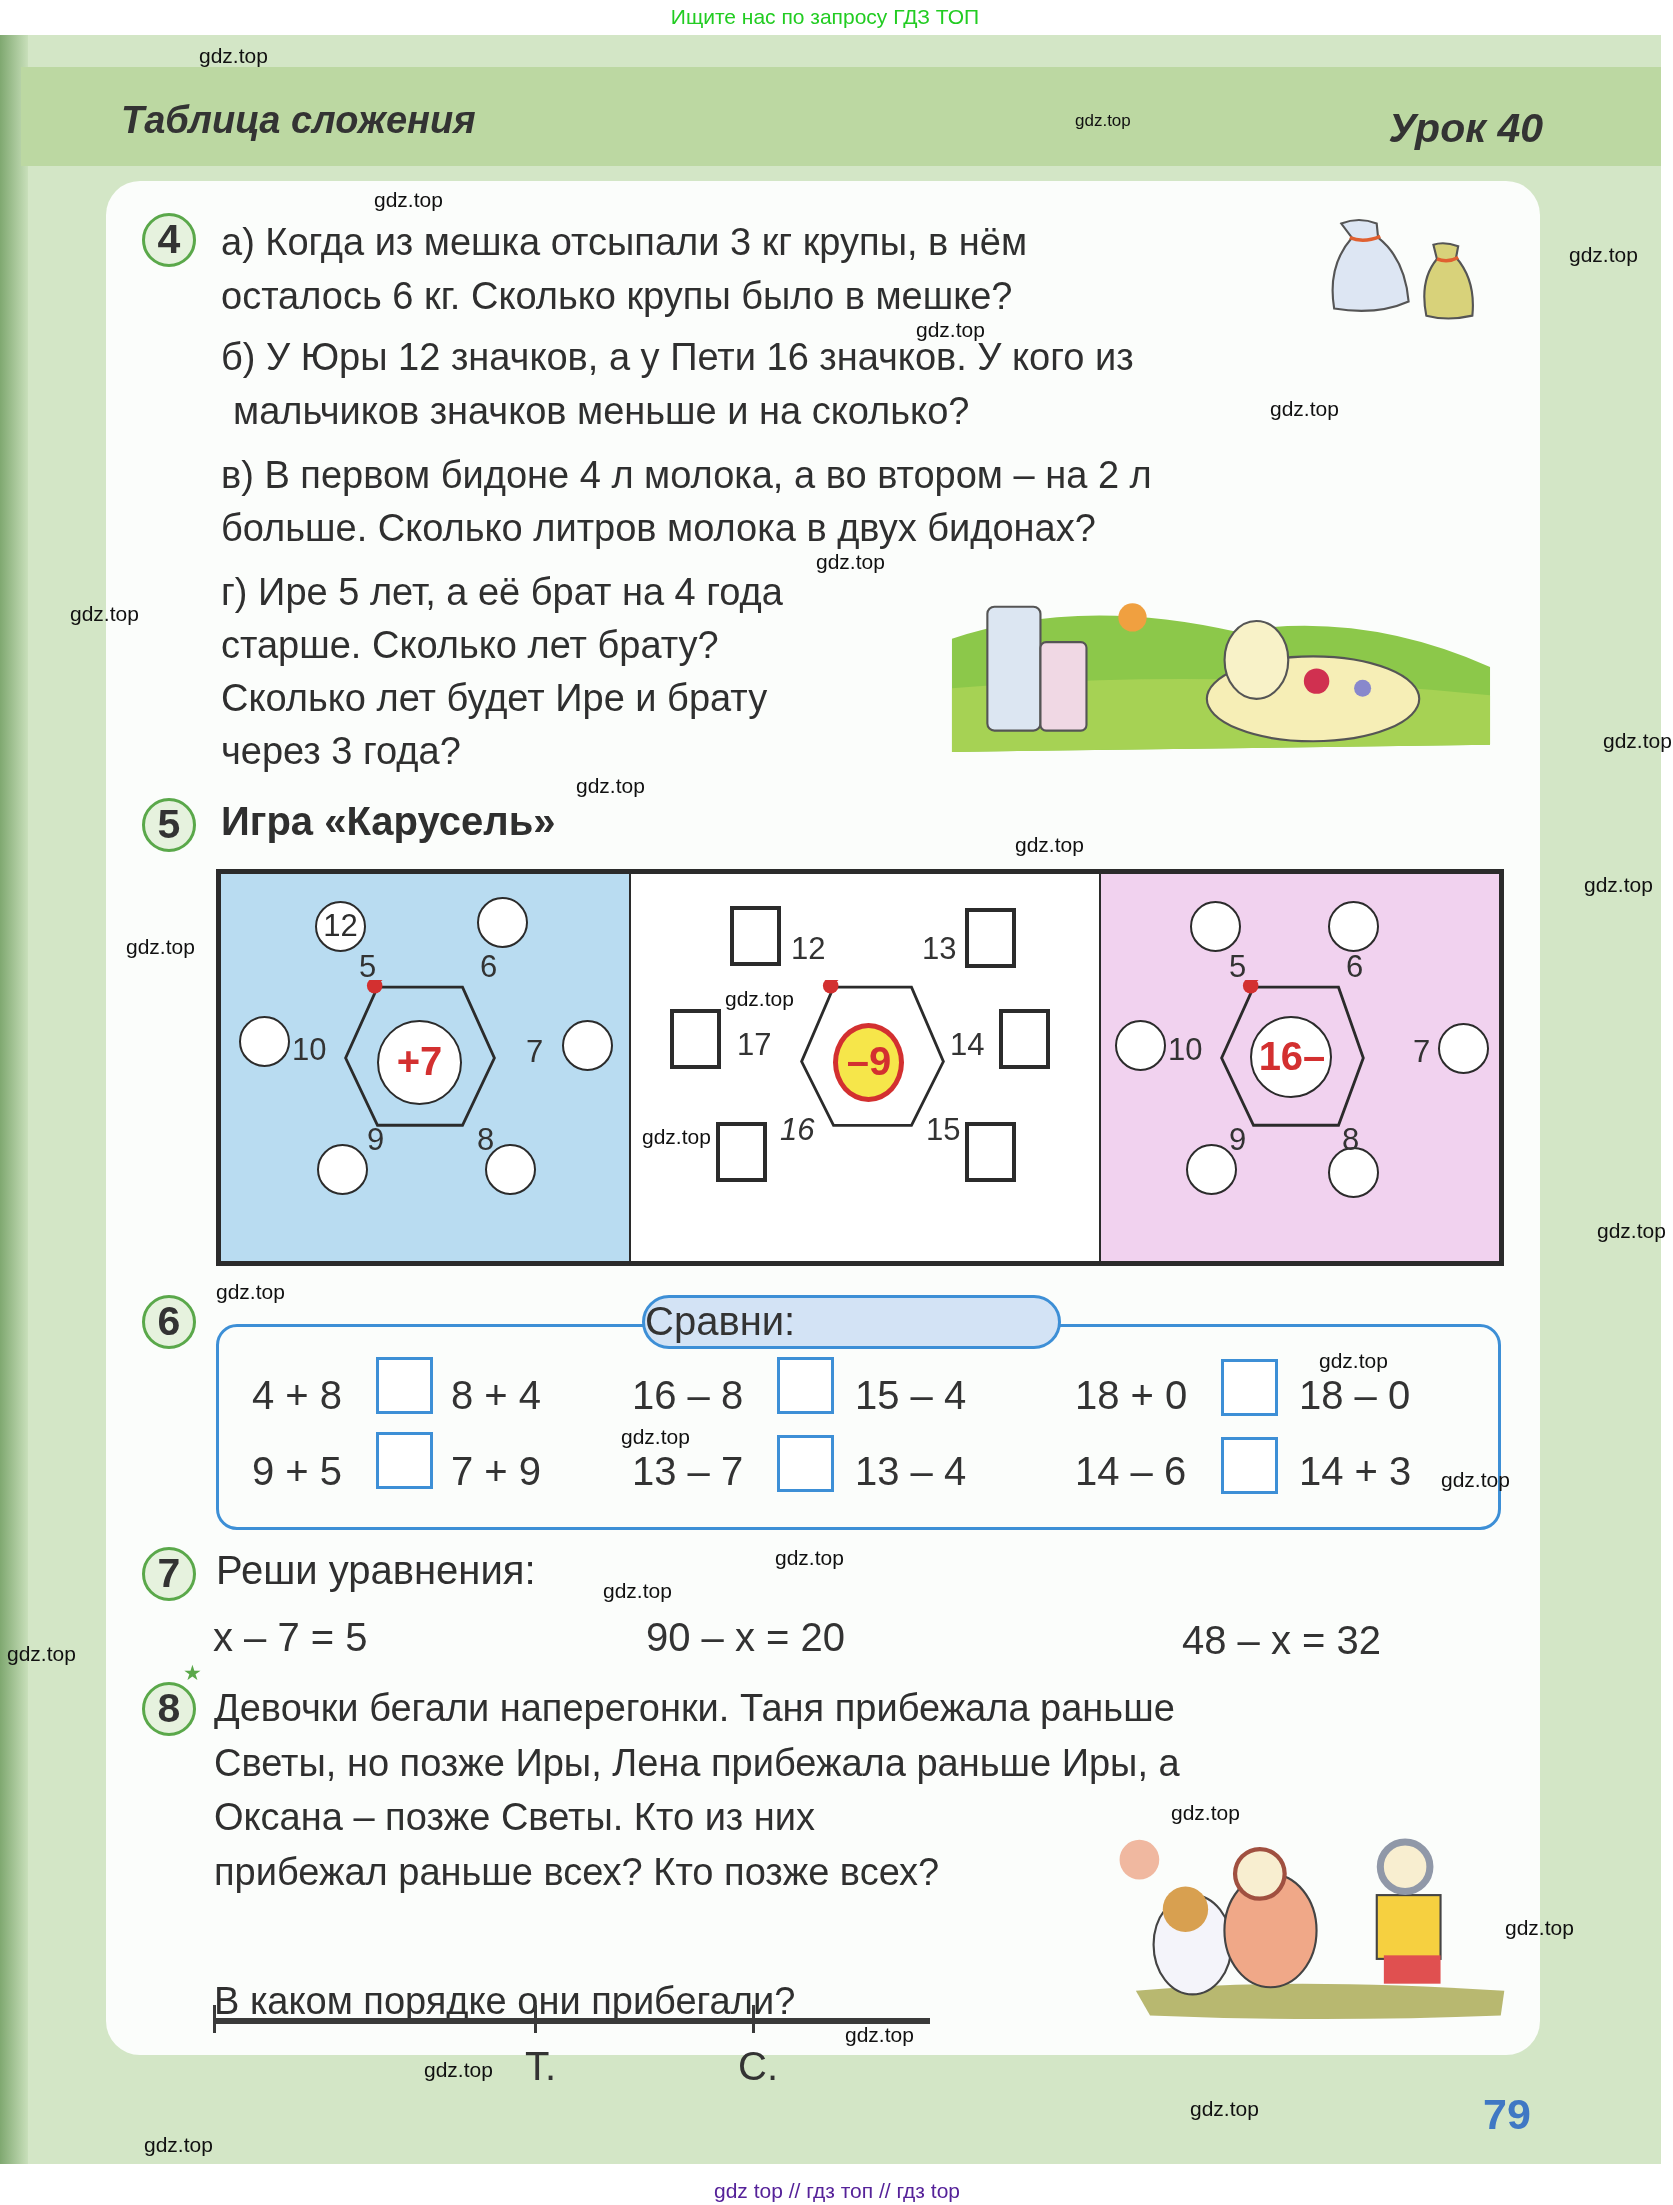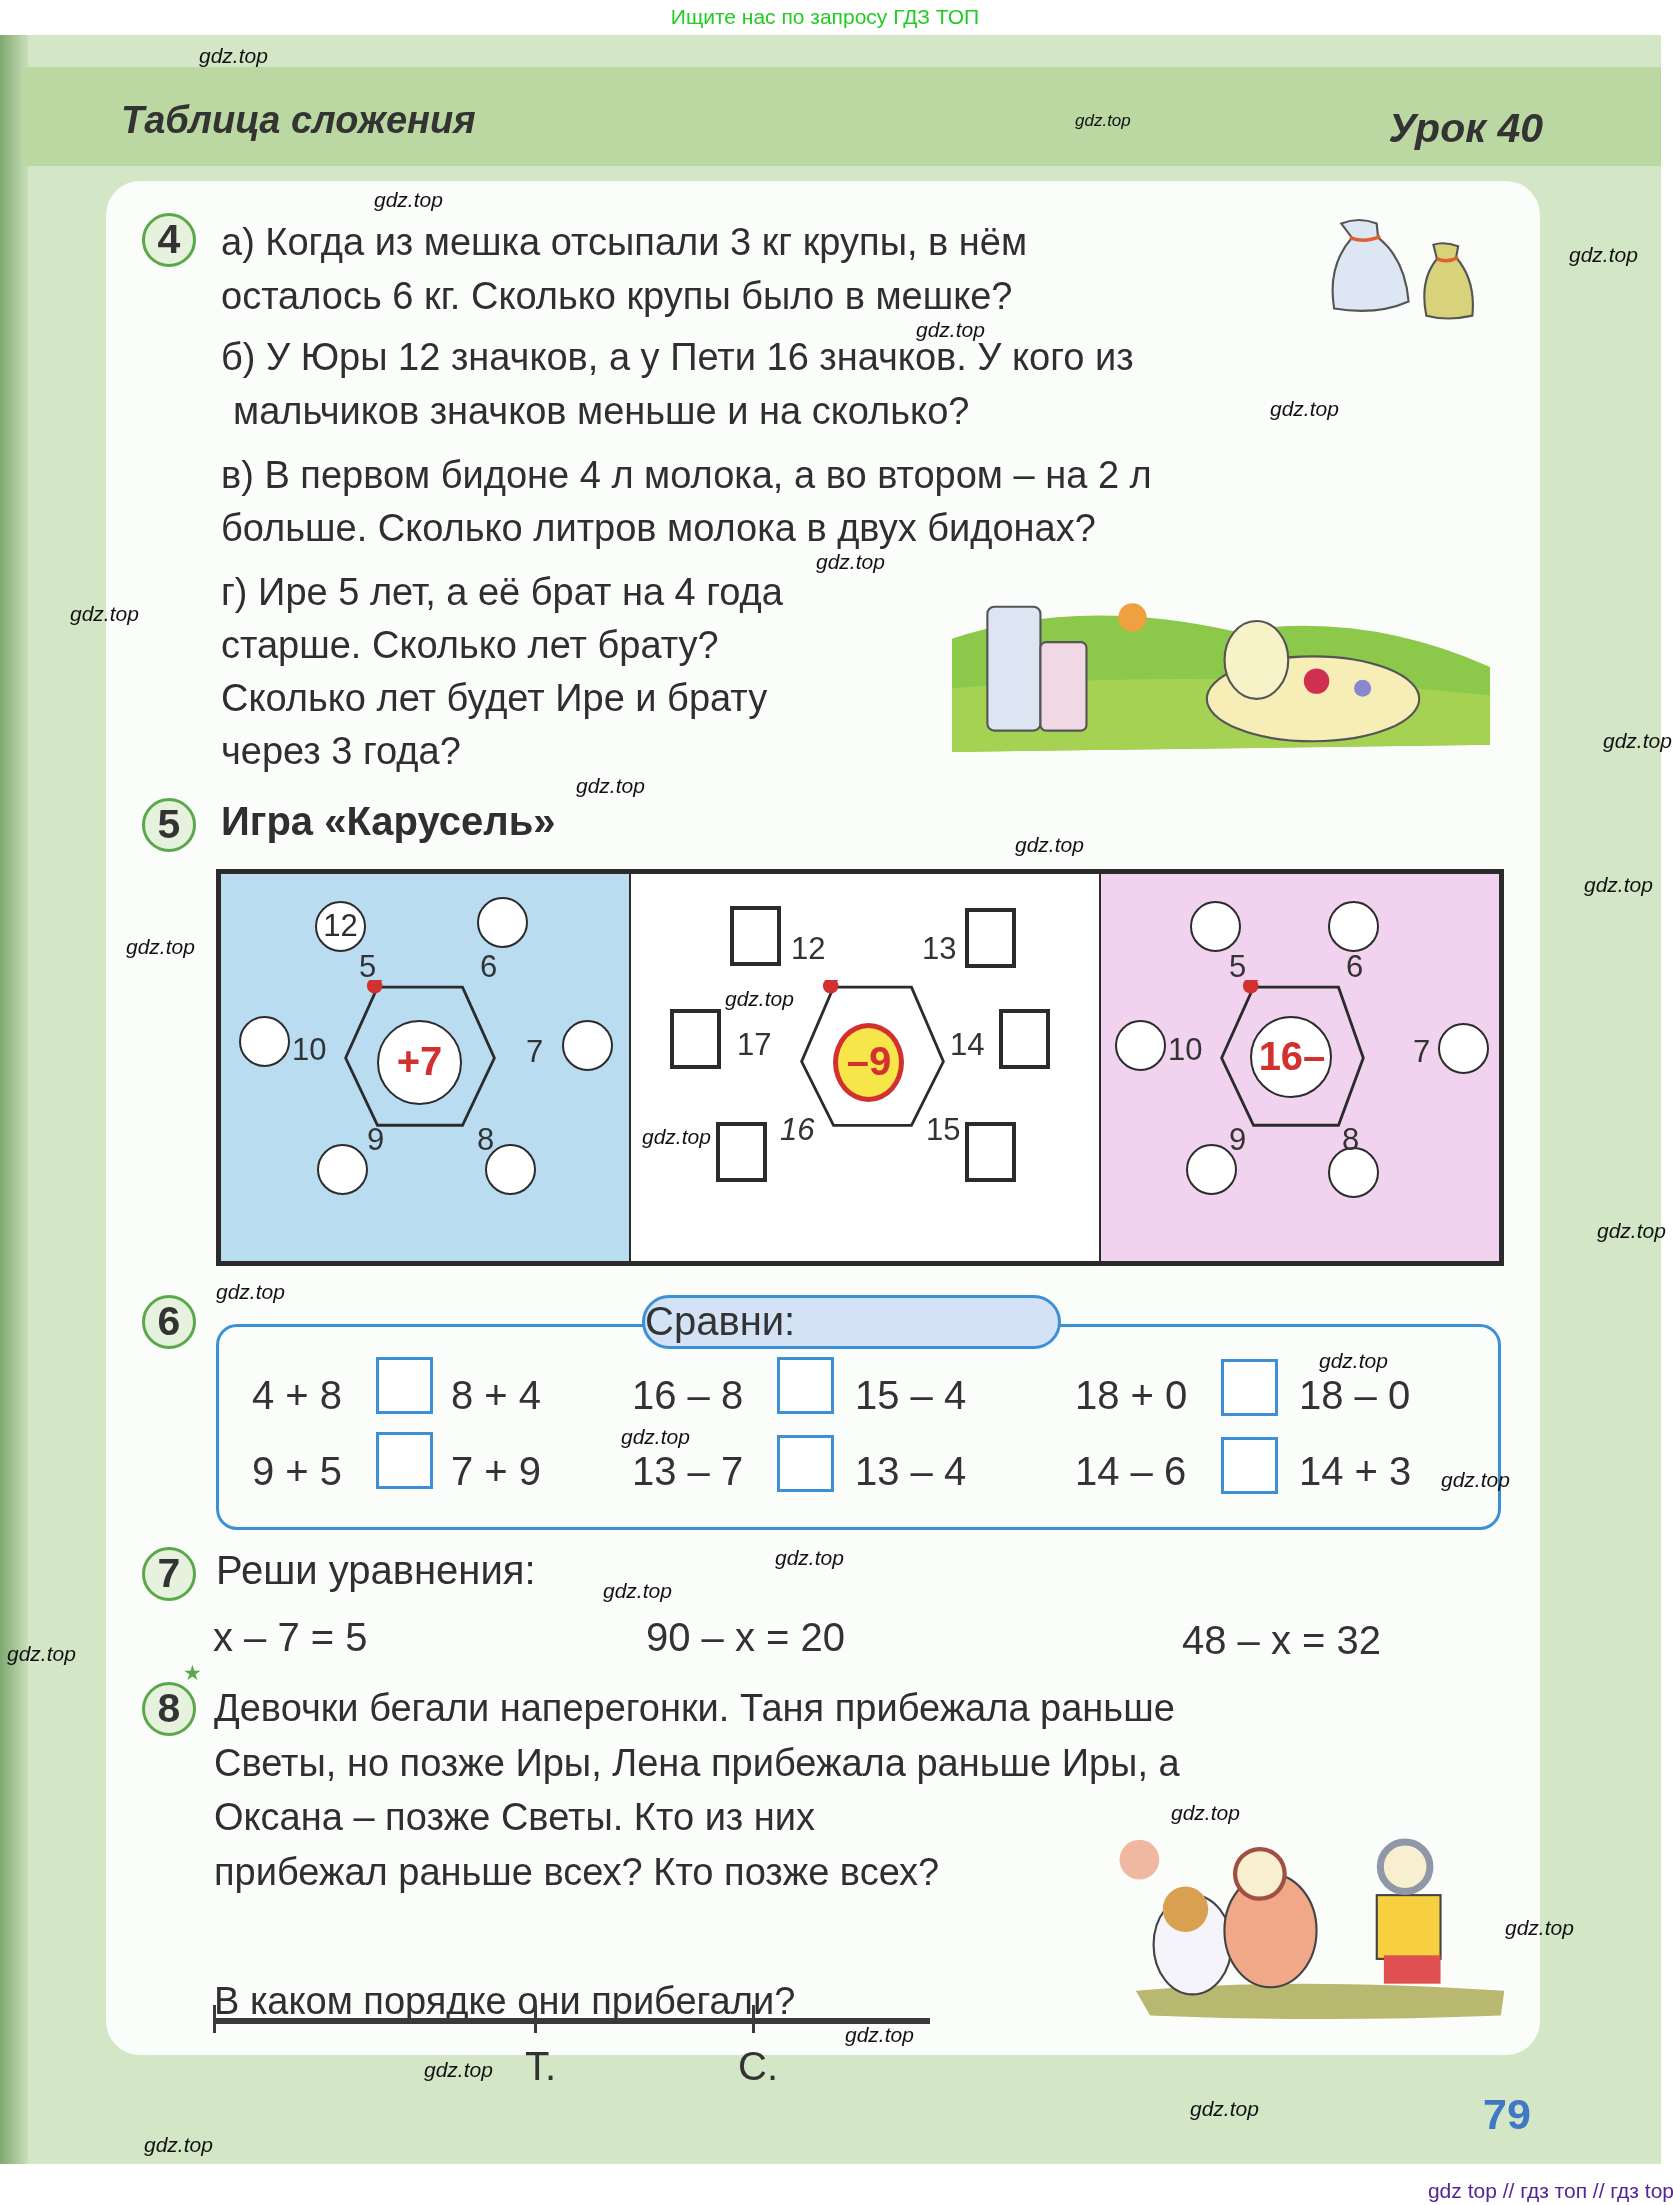--- a/index.html
+++ b/index.html
@@ -7,41 +7,41 @@
   .topbanner{position:absolute;left:0;top:0;width:1650px;height:35px;text-align:center;color:#22cc22;font-size:21px;line-height:33px;}
   .page{position:absolute;left:0;top:35px;width:1661px;height:2129px;background:#d3e6c6;}
   .spine{position:absolute;left:0;top:0;width:28px;height:2129px;background:linear-gradient(90deg,#7fa870,#c8dfba);}
   .header-band{position:absolute;left:21px;top:67px;width:1640px;height:99px;background:#bcd8a2;}
   .header-title{position:absolute;left:121px;top:99px;font-size:38px;font-weight:bold;font-style:italic;color:#333;}
   .header-lesson{position:absolute;right:131px;top:105px;font-size:41px;font-weight:bold;font-style:italic;color:#333;}
   .card{position:absolute;left:106px;top:181px;width:1434px;height:1874px;background:#fbfdfb;border-radius:34px;}
   .num{position:absolute;width:54px;height:54px;border-radius:50%;border:3.5px solid #5aa84a;background:#e6f2de;box-sizing:border-box;text-align:center;line-height:47px;font-size:41px;font-weight:bold;color:#333;}
   .txt{position:absolute;font-size:38px;line-height:53px;color:#2f2f2f;white-space:nowrap;}
   .bold{font-weight:bold;}
-  .wm{position:absolute;font-size:21px;color:#111;font-style:italic;}
+  .wm{position:absolute;font-size:21px;color:#111;}
   
   .carousel{position:absolute;left:216px;top:869px;width:1288px;height:397px;border:5px solid #2b2b2b;display:flex;box-sizing:border-box;}
   .panel{position:relative;height:100%;}
   .p1{width:408px;background:#b9dcf1;border-right:2.8px solid #2b2b2b;}
   .p2{width:468px;background:#fff;border-right:2.8px solid #2b2b2b;}
   .p3{flex:1;background:#f1d2ef;}
   .circ{position:absolute;width:51px;height:51px;border:2.8px solid #2b2b2b;border-radius:50%;background:#fff;box-sizing:border-box;text-align:center;line-height:45px;font-size:31px;}
   .sq{position:absolute;width:51px;height:60px;border:4.3px solid #2b2b2b;background:#fff;box-sizing:border-box;}
   .lbl{position:absolute;font-size:31px;color:#333;}
   .hex{position:absolute;}
   .op{position:absolute;font-size:40px;font-weight:bold;color:#d33030;text-align:center;}
   
   .cmpbox{position:absolute;left:216px;top:1324px;width:1285px;height:206px;border:3.5px solid #3d8fd6;border-radius:21px;box-sizing:border-box;}
   .cmplabel{position:absolute;left:642px;top:1295px;width:419px;height:54px;border:3.5px solid #3d8fd6;border-radius:28px;background:#d3e3f5;box-sizing:border-box;text-align:left;font-size:40px;line-height:47px;color:#333;}
   .expr{position:absolute;font-size:40px;color:#333;white-space:nowrap;}
   .cbox{position:absolute;width:57px;height:57px;border:3.5px solid #3d8fd6;background:#fff;box-sizing:border-box;}
   .tline{position:absolute;left:213px;top:2018px;width:717px;height:5.7px;background:#3a3a3a;}
   .tick{position:absolute;width:2.8px;height:28px;background:#3a3a3a;}
   .pagenum{position:absolute;left:1483px;top:2090px;font-size:43px;font-weight:bold;color:#3f78c4;}
-  .footer{position:absolute;left:0;top:2179px;width:1674px;text-align:right;font-size:21px;color:#552299;}
+  .footer{position:absolute;left:0;top:2179px;width:1674px;text-align:center;font-size:21px;color:#552299;}
 </style>
 </head>
 <body>
 
 <div class="topbanner">Ищите нас по запросу ГДЗ ТОП</div>
 
 <div class="page">
   <div class="spine"></div>
 </div>
 <div class="header-band"></div>

